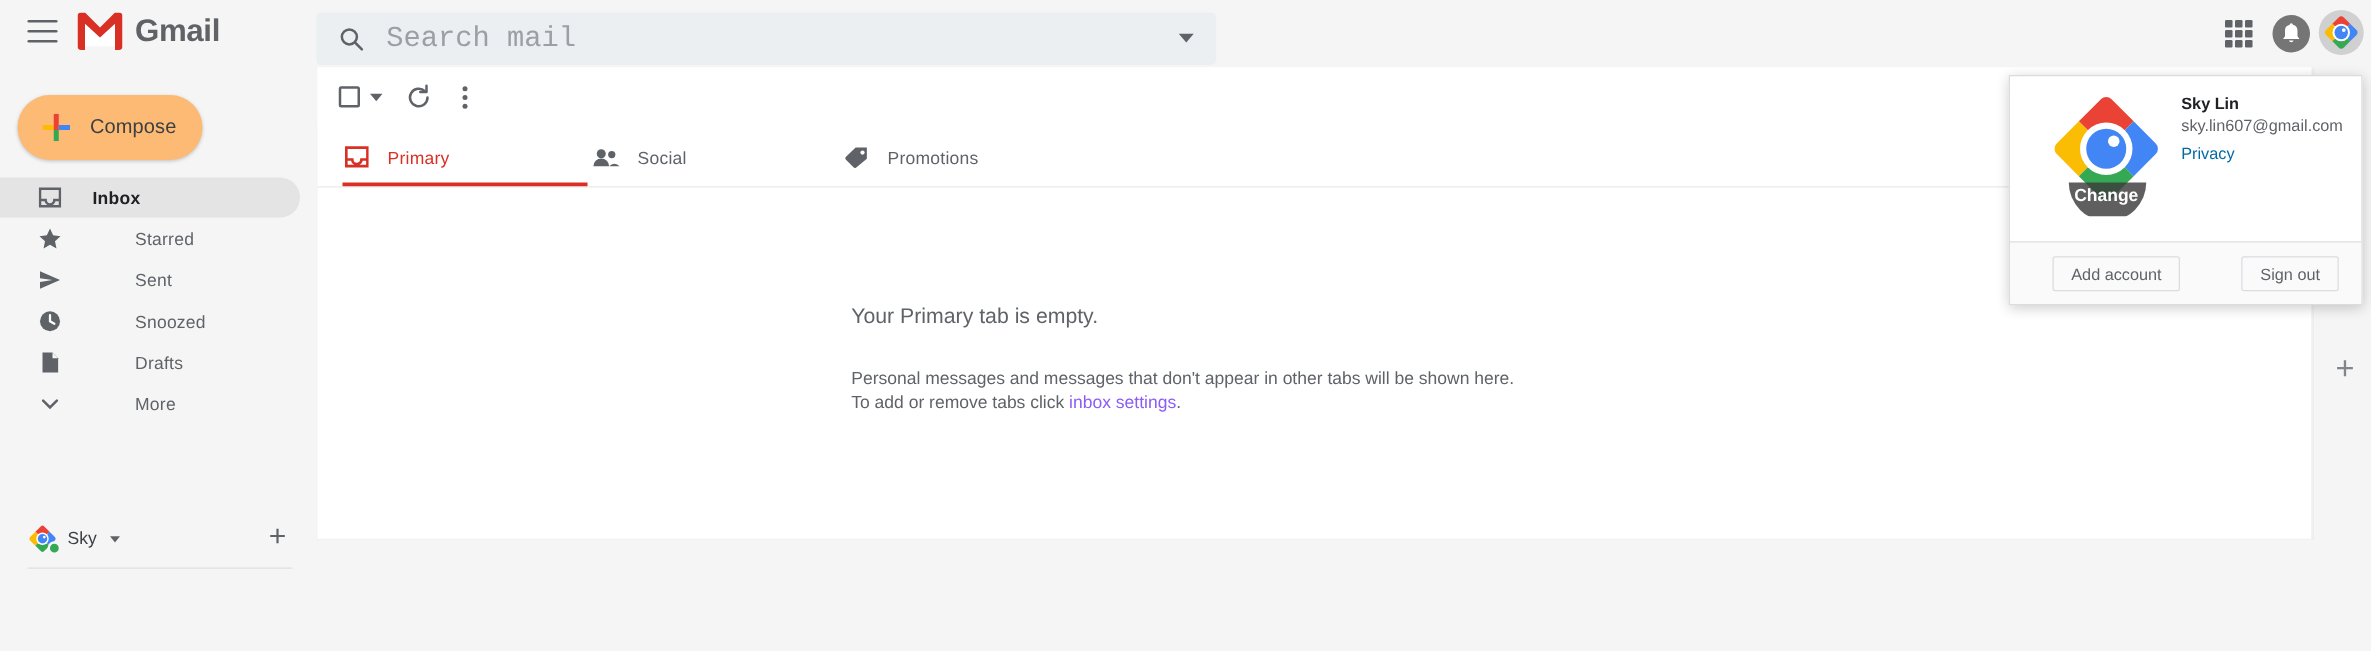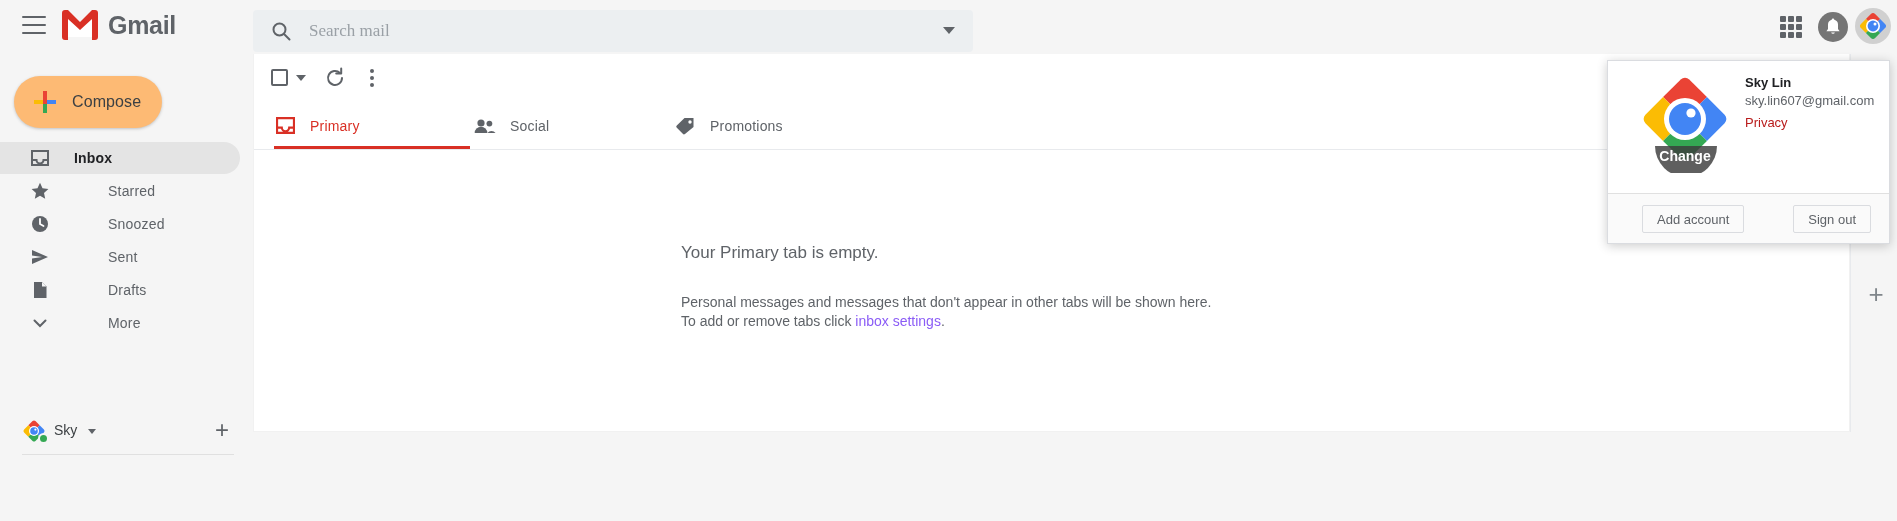--- a/index.html
+++ b/index.html
@@ -15,22 +15,22 @@
   .topbar { position: absolute; left:0; top:0; width:1897px; height:54px; background:#f5f5f5; }
   .hamburger { position:absolute; left:22px; top:16px; width:24px; height:20px; cursor:pointer; }
   .hamburger span { display:block; width:24px; height:2px; background:#5f6368; margin-bottom:6px; border-radius:1px; }
   .gmail-logo { position:absolute; left:62px; top:10px; width:36px; height:30px; }
   .gmail-word { position:absolute; left:108px; top:11px; font-size:25px; color:#5f6368; letter-spacing:-.3px;font-weight:bold; }
 
   .search-wrap { position:absolute; left:253px; top:10px; width:720px; height:42px;
      background:#eceff1; border-radius:4px; cursor:text; }
   .search-icon { position:absolute; left:18px; top:11px; width:20px; height:20px; }
   .search-input { position:absolute; left:56px; top:0; width:600px; height:42px;
-     border:none; background:transparent; outline:none; font-size:17px; color:#5f6368;
-     font-family:Liberation Serif, serif; }
+     border:none; background:transparent; outline:none; font-size:23px; color:#5f6368;
+     font-family:Liberation Mono, monospace; }
   .search-input::placeholder { color:#9aa0a6; }
   .search-caret { position:absolute; right:18px; top:17px; width:0;height:0;
      border-left:6px solid transparent; border-right:6px solid transparent; border-top:7px solid #5f6368; cursor:pointer;}
 
   .apps-icon { position:absolute; left:1778px; top:14px; width:26px; height:26px; cursor:pointer;
      display:grid; grid-template-columns:repeat(3,1fr); grid-template-rows:repeat(3,1fr); gap:2px; padding:2px;}
   .apps-icon i { background:#5f6368; border-radius:1px; display:block; }
   .bell { position:absolute; left:1818px; top:12px; width:30px; height:30px; border-radius:50%;
      background:#757575; cursor:pointer; }
   .bell svg { position:absolute; left:7px; top:6px; }
@@ -94,21 +94,21 @@
   .addon-plus { position:absolute; left:14px; top:230px; width:22px; height:22px; cursor:pointer;
      font-size:26px; line-height:20px; color:#80868b; font-weight:300; text-align:center; }
 
   
   .popup { position:absolute; left:1607px; top:60px; width:283px; background:#fff;
      border:1px solid #dadce0; box-shadow:0 2px 10px rgba(0,0,0,.2); }
   .popup-main { position:relative; padding:14px 0 18px 0; height:132px; }
   .popup-avatar { position:absolute; left:25px; top:12px; width:105px; height:100px; }
   .popup-name { position:absolute; left:137px; top:14px; font-size:13px; font-weight:bold; color:#202124; }
   .popup-email { position:absolute; left:137px; top:32px; font-size:13px; color:#5f6368; }
-  .popup-privacy { position:absolute; left:137px; top:54px; font-size:13px; color:#b91c1c; cursor:pointer; }
+  .popup-privacy { position:absolute; left:137px; top:54px; font-size:13px; color:#0369a1; cursor:pointer; }
   .ga-highlight { position:absolute; left:128px; top:72px; width:130px; height:51px;
      border:4px solid #ff0000; background:#fff; }
   .ga-button { position:absolute; left:11px; top:10px; width:112px; height:30px; background:#4d90fe;
      border:none; border-radius:2px; color:#fff; font-size:13px; font-weight:bold; cursor:pointer;
      font-family:"Liberation Sans", sans-serif; letter-spacing:.1px; }
   .popup-footer { position:relative; height:50px; background:#fafafa; border-top:1px solid #e0e0e0; }
   .pf-btn { position:absolute; top:11px; height:28px; background:#fafafa; border:1px solid #dadce0;
      border-radius:2px; font-size:13px; color:#5f6368; cursor:pointer; padding:0 14px;
      font-family:"Liberation Sans", sans-serif;margin-left:16px; }
   .pf-add { left:18px; }
@@ -209,34 +209,34 @@
           <svg width="18" height="18" viewBox="0 0 18 18">
               <path d="M9 0.8 L11.5 6.2 L17.4 6.9 L13 10.9 L14.2 16.8 L9 13.8 L3.8 16.8 L5 10.9 L0.6 6.9 L6.5 6.2 Z" fill="#5f6368"></path>
             </svg>
         </span>
         <span class="nav-label">Starred</span>
       </div>
 
       <div class="nav-item">
         <span class="nav-icon">
           <svg width="18" height="18" viewBox="0 0 18 18">
+              <path d="M1 2 L17 9 L1 16 L1 10.5 L11 9 L1 7.5 Z" fill="#5f6368"></path>
+            </svg>
+        </span>
+        <span class="nav-label">Sent</span>
+      </div>
+
+      <div class="nav-item">
+        <span class="nav-icon">
+          <svg width="18" height="18" viewBox="0 0 18 18">
               <circle cx="9" cy="9" r="8" fill="#5f6368"></circle>
               <path d="M9 4 L9 9 L12.5 11" stroke="#ffffff" stroke-width="1.8" fill="none" stroke-linecap="round"></path>
             </svg>
         </span>
         <span class="nav-label">Snoozed</span>
-      </div>
-
-      <div class="nav-item">
-        <span class="nav-icon">
-          <svg width="18" height="18" viewBox="0 0 18 18">
-              <path d="M1 2 L17 9 L1 16 L1 10.5 L11 9 L1 7.5 Z" fill="#5f6368"></path>
-            </svg>
-        </span>
-        <span class="nav-label">Sent</span>
       </div>
 
       <div class="nav-item">
         <span class="nav-icon">
           <svg width="18" height="18" viewBox="0 0 18 18">
               <path d="M3 1 L11 1 L15.5 5.5 L15.5 17 L3 17 Z" fill="#5f6368"></path>
               <path d="M11 1 L11 5.5 L15.5 5.5" fill="#f5f5f5"></path>
             </svg>
         </span>
         <span class="nav-label">Drafts</span>

